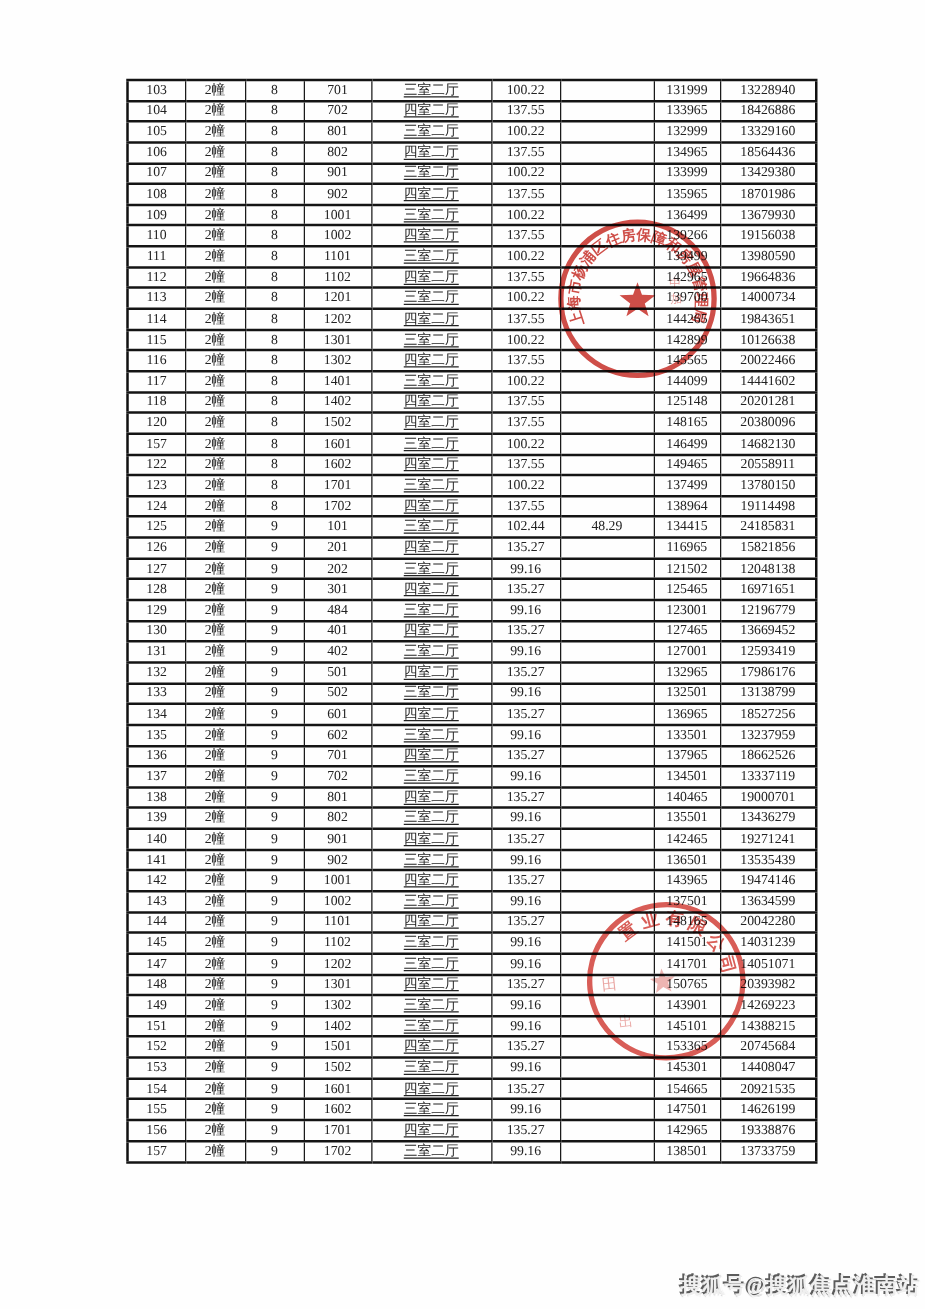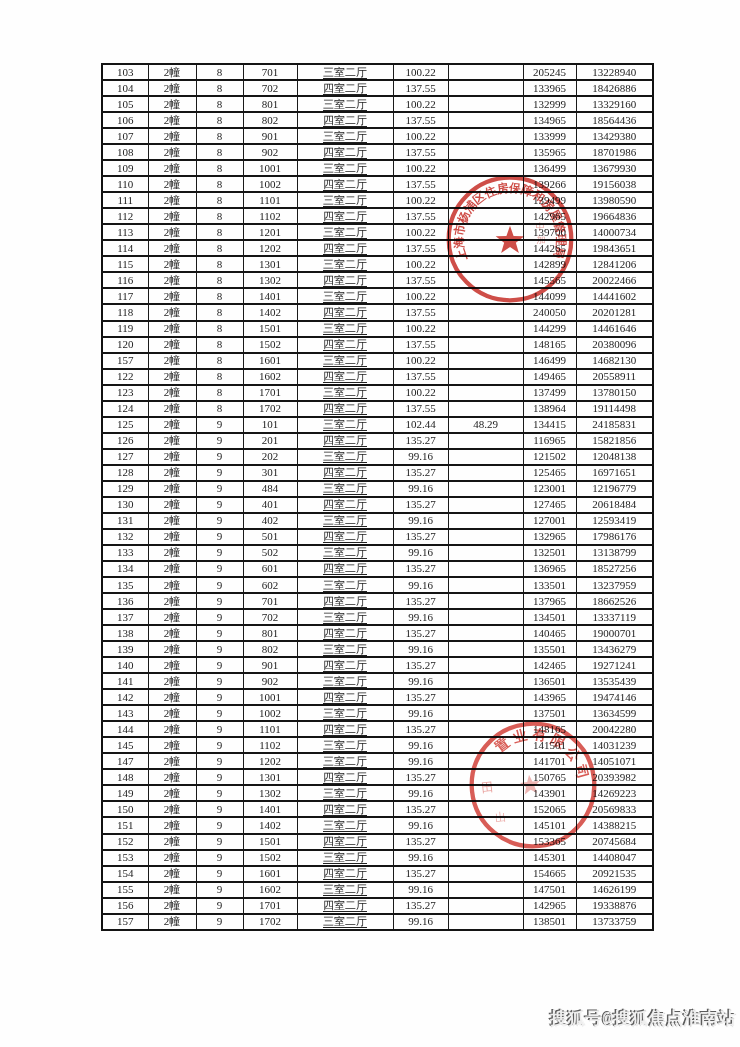--- a/index.html
+++ b/index.html
@@ -47,22 +47,22 @@
     position:absolute;
     pointer-events:none;
     mix-blend-mode:multiply;
     z-index:5;
   }
   #stamp-government{left:440px;top:173px;width:140px;height:132px;opacity:.82;}
   #stamp-company{left:463px;top:718px;width:140px;height:134px;opacity:.80;transform:rotate(-6deg);}
   
   .watermark{
     position:absolute;
-    right:4px;bottom:17px;
-    font-family:Liberation Mono, monospace;
+    right:4px;bottom:7px;
+    font-family:Liberation Serif, serif;
     font-weight:bold;
     font-size:17px;
     letter-spacing:.5px;
     color:#efefef;
     text-shadow:-1.5px -1.5px 0 #5c5c5c, 1px 1px 0 #ffffff, 0 0 1px #777;
     z-index:6;
   }
 </style>
 </head>
 <body>
@@ -84,21 +84,21 @@
       </colgroup>
       <tbody>
           <tr>
             <td>103</td>
             <td>2幢</td>
             <td>8</td>
             <td>701</td>
             <td class="roomtype">三室二厅</td>
             <td>100.22</td>
             <td></td>
-            <td>205245</td>
+            <td>131999</td>
             <td>13228940</td>
           </tr>
           <tr>
             <td>104</td>
             <td>2幢</td>
             <td>8</td>
             <td>702</td>
             <td class="roomtype">四室二厅</td>
             <td>137.55</td>
             <td></td>
@@ -217,21 +217,21 @@
           </tr>
           <tr>
             <td>115</td>
             <td>2幢</td>
             <td>8</td>
             <td>1301</td>
             <td class="roomtype">三室二厅</td>
             <td>100.22</td>
             <td></td>
             <td>142899</td>
-            <td>12841206</td>
+            <td>10126638</td>
           </tr>
           <tr>
             <td>116</td>
             <td>2幢</td>
             <td>8</td>
             <td>1302</td>
             <td class="roomtype">四室二厅</td>
             <td>137.55</td>
             <td></td>
             <td>145565</td>
@@ -249,33 +249,22 @@
             <td>14441602</td>
           </tr>
           <tr>
             <td>118</td>
             <td>2幢</td>
             <td>8</td>
             <td>1402</td>
             <td class="roomtype">四室二厅</td>
             <td>137.55</td>
             <td></td>
-            <td>240050</td>
+            <td>125148</td>
             <td>20201281</td>
-          </tr>
-          <tr>
-            <td>119</td>
-            <td>2幢</td>
-            <td>8</td>
-            <td>1501</td>
-            <td class="roomtype">三室二厅</td>
-            <td>100.22</td>
-            <td></td>
-            <td>144299</td>
-            <td>14461646</td>
           </tr>
           <tr>
             <td>120</td>
             <td>2幢</td>
             <td>8</td>
             <td>1502</td>
             <td class="roomtype">四室二厅</td>
             <td>137.55</td>
             <td></td>
             <td>148165</td>
@@ -382,21 +371,21 @@
           </tr>
           <tr>
             <td>130</td>
             <td>2幢</td>
             <td>9</td>
             <td>401</td>
             <td class="roomtype">四室二厅</td>
             <td>135.27</td>
             <td></td>
             <td>127465</td>
-            <td>20618484</td>
+            <td>13669452</td>
           </tr>
           <tr>
             <td>131</td>
             <td>2幢</td>
             <td>9</td>
             <td>402</td>
             <td class="roomtype">三室二厅</td>
             <td>99.16</td>
             <td></td>
             <td>127001</td>
@@ -581,31 +570,20 @@
           <tr>
             <td>149</td>
             <td>2幢</td>
             <td>9</td>
             <td>1302</td>
             <td class="roomtype">三室二厅</td>
             <td>99.16</td>
             <td></td>
             <td>143901</td>
             <td>14269223</td>
-          </tr>
-          <tr>
-            <td>150</td>
-            <td>2幢</td>
-            <td>9</td>
-            <td>1401</td>
-            <td class="roomtype">四室二厅</td>
-            <td>135.27</td>
-            <td></td>
-            <td>152065</td>
-            <td>20569833</td>
           </tr>
           <tr>
             <td>151</td>
             <td>2幢</td>
             <td>9</td>
             <td>1402</td>
             <td class="roomtype">三室二厅</td>
             <td>99.16</td>
             <td></td>
             <td>145101</td>

